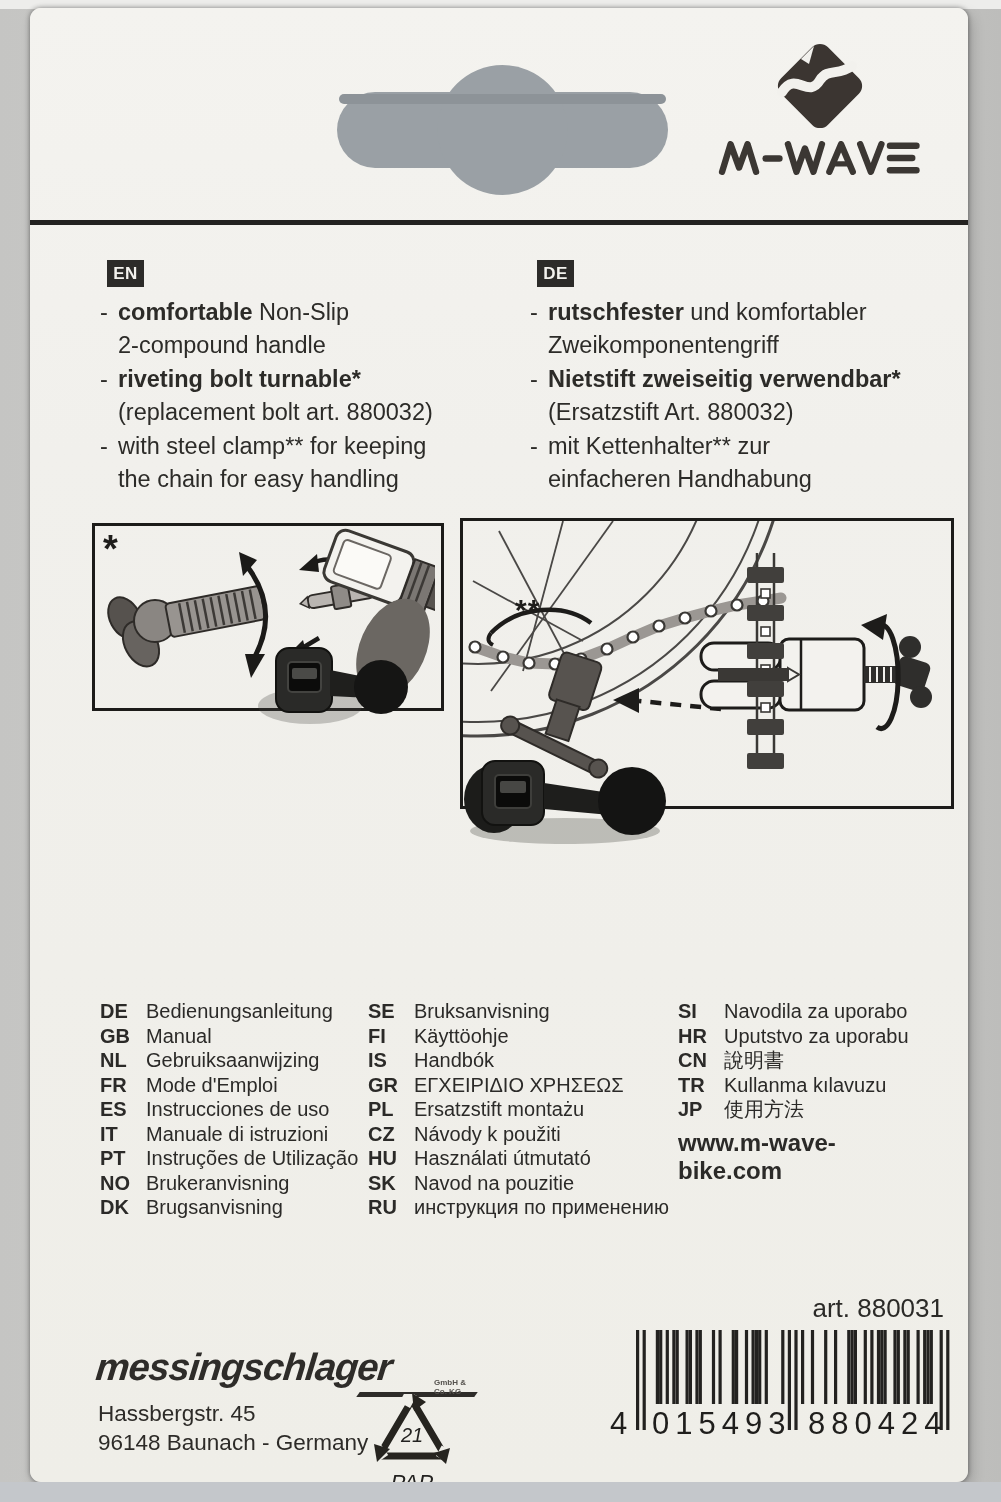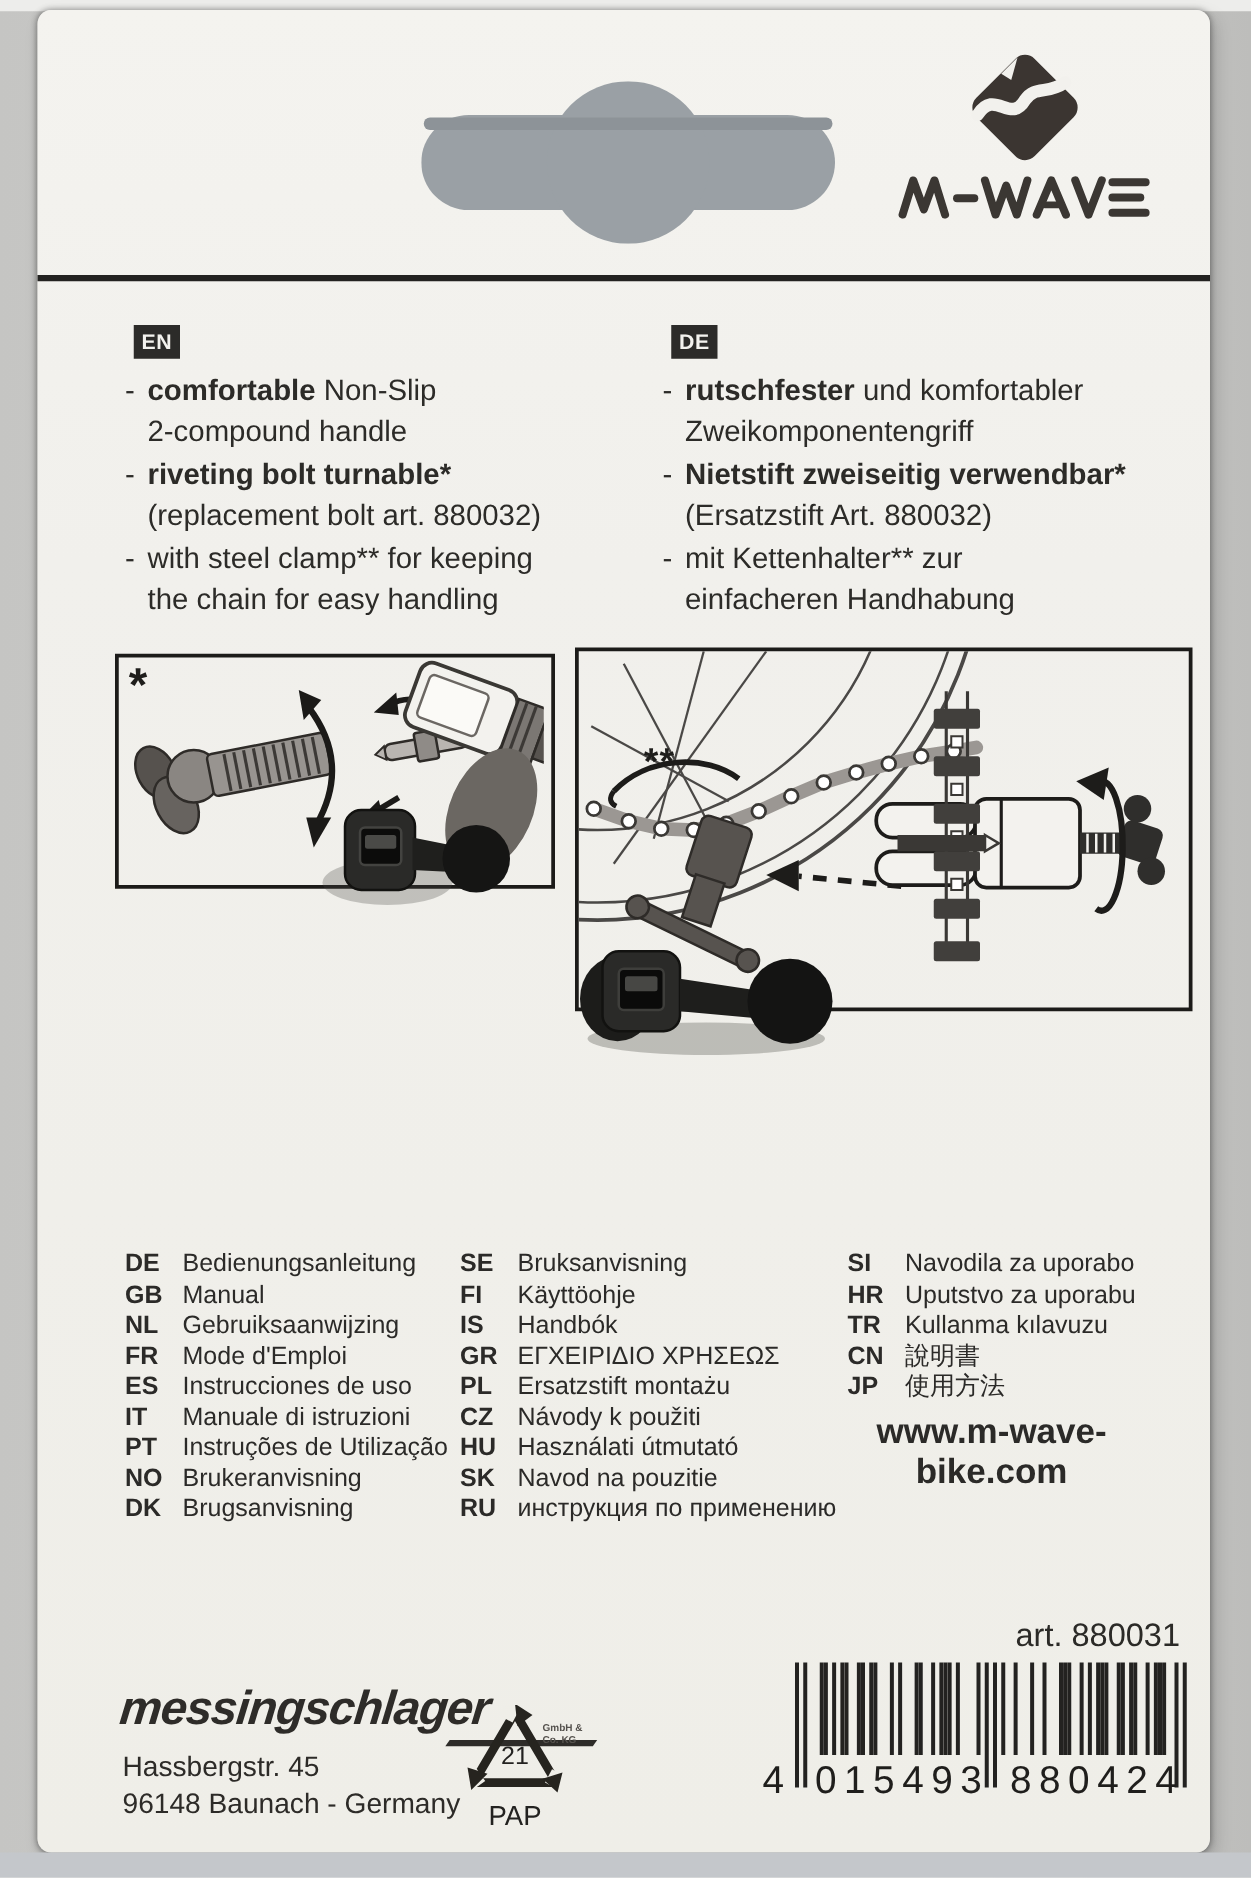--- a/index.html
+++ b/index.html
@@ -49,37 +49,37 @@
   .dlabel-right{left:52px;top:72px;font-size:30px;letter-spacing:1px;}
   .toolphoto{pointer-events:none;}
   .tool1{left:218px;top:632px;width:165px;height:100px;}
   .tool2{left:430px;top:735px;width:215px;height:105px;}
   
   .langs{top:975px;color:#2b2a28;font-size:20px;}
   .lang-col{position:absolute;top:0;margin-top:16px;}
   .lang-row{line-height:24.5px;white-space:nowrap;}
   .lang-code{display:inline-block;min-width:46px;font-weight:bold;}
   .col1{left:70px;} .col2{left:338px;} .col3{left:648px;}
-  .website{margin-top:7px;font-weight:bold;font-size:28px;text-align:center;}
+  .website{margin-top:7px;font-weight:bold;font-size:24px;}
   
   .artno{right:24px;top:1285px;font-size:26px;color:#2b2a27;}
   .barcode{left:582px;top:1318px;width:340px;height:116px;}
   .bdigits{position:absolute;color:#1f1e1c;font-size:31px;top:80px;}
   .bd0{left:-2px;}
   .bd1{left:40px;letter-spacing:6px;}
   .bd2{left:196px;letter-spacing:6px;}
   .mslogo{left:66px;top:1338px;width:380px;height:56px;color:#2e2c29;}
   .mslogo .mstext{
     font-size:38px;font-weight:bold;font-style:italic;
     transform:skewX(-6deg);display:inline-block;letter-spacing:-1px;
   }
   .mslogo .msbar{position:absolute;left:262px;top:46px;width:118px;height:5px;background:#2e2c29;transform:skewX(-35deg);}
   .mslogo .mssuffix{position:absolute;left:338px;top:32px;font-size:8px;font-weight:bold;color:#55524e;}
   .addr{left:68px;top:1392px;font-size:22.5px;line-height:28.5px;color:#2d2b28;}
-  .pap{left:342px;top:1356px;width:86px;height:104px;color:#232220;}
+  .pap{left:342px;top:1386px;width:86px;height:104px;color:#232220;font-style:italic;}
   .pap .papnum{position:absolute;left:0;top:30px;width:80px;text-align:center;font-size:20px;}
   .pap .paplabel{position:absolute;left:0;top:76px;width:80px;text-align:center;font-size:22px;}
 </style>
 </head>
 <body>
 
 <div class="photo">
   <div class="card">
 
     <svg class="abs hole" viewBox="0 0 331 130">
@@ -316,22 +316,22 @@
           <div class="lang-row"><span class="lang-code">GR</span><span>ΕΓΧΕΙΡΙΔΙΟ ΧΡΗΣΕΩΣ</span></div>
           <div class="lang-row"><span class="lang-code">PL</span><span>Ersatzstift montażu</span></div>
           <div class="lang-row"><span class="lang-code">CZ</span><span>Návody k použiti</span></div>
           <div class="lang-row"><span class="lang-code">HU</span><span>Használati útmutató</span></div>
           <div class="lang-row"><span class="lang-code">SK</span><span>Navod na pouzitie</span></div>
           <div class="lang-row"><span class="lang-code">RU</span><span>инструкция по применению</span></div>
         </div>
       <div class="lang-col col3" id="lang-col-2">
           <div class="lang-row"><span class="lang-code">SI</span><span>Navodila za uporabo</span></div>
           <div class="lang-row"><span class="lang-code">HR</span><span>Uputstvo za uporabu</span></div>
+          <div class="lang-row"><span class="lang-code">CN</span><span>說明書</span></div>
           <div class="lang-row"><span class="lang-code">TR</span><span>Kullanma kılavuzu</span></div>
-          <div class="lang-row"><span class="lang-code">CN</span><span>說明書</span></div>
           <div class="lang-row"><span class="lang-code">JP</span><span>使用方法</span></div>
           <div class="website">www.m-wave-bike.com</div>
         </div>
     </div>
 
     <div class="abs artno">art. 880031</div>
     <div class="abs barcode">
       <svg id="ean-svg" width="340" height="110">
           <rect x="24.00" y="4" width="3.20" height="100" fill="#232220"></rect>
           <rect x="30.60" y="4" width="3.20" height="100" fill="#232220"></rect>

